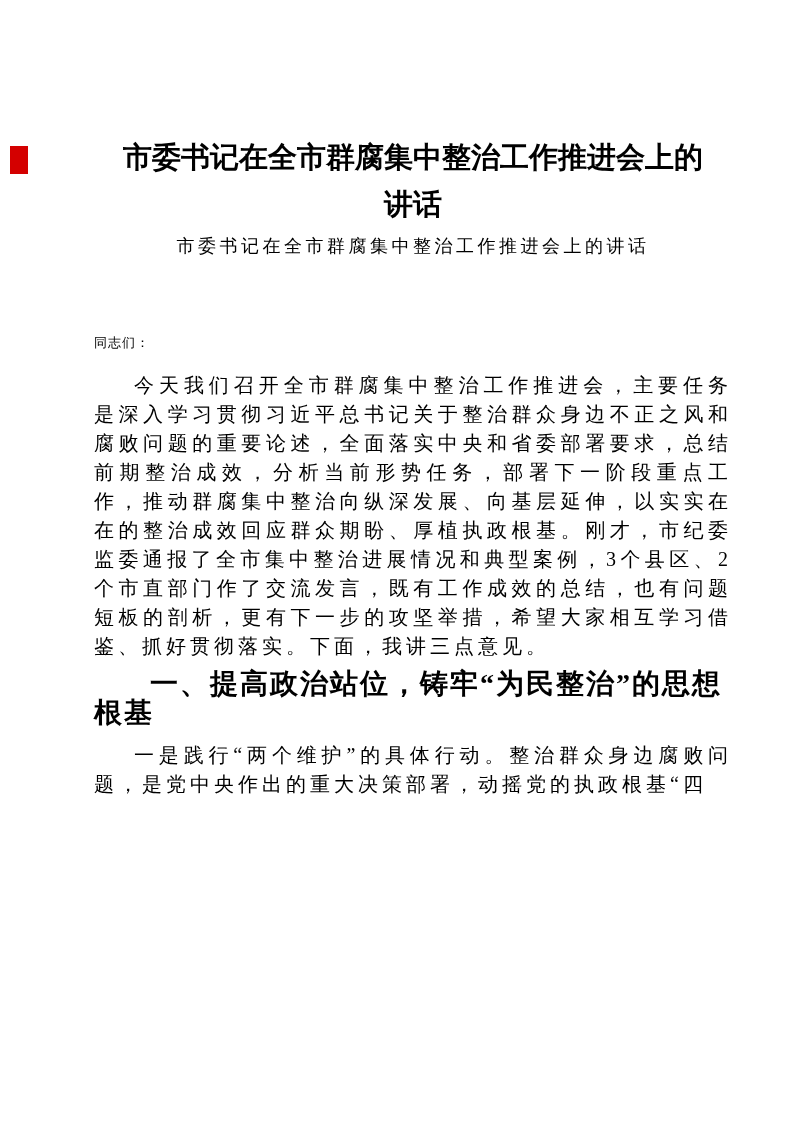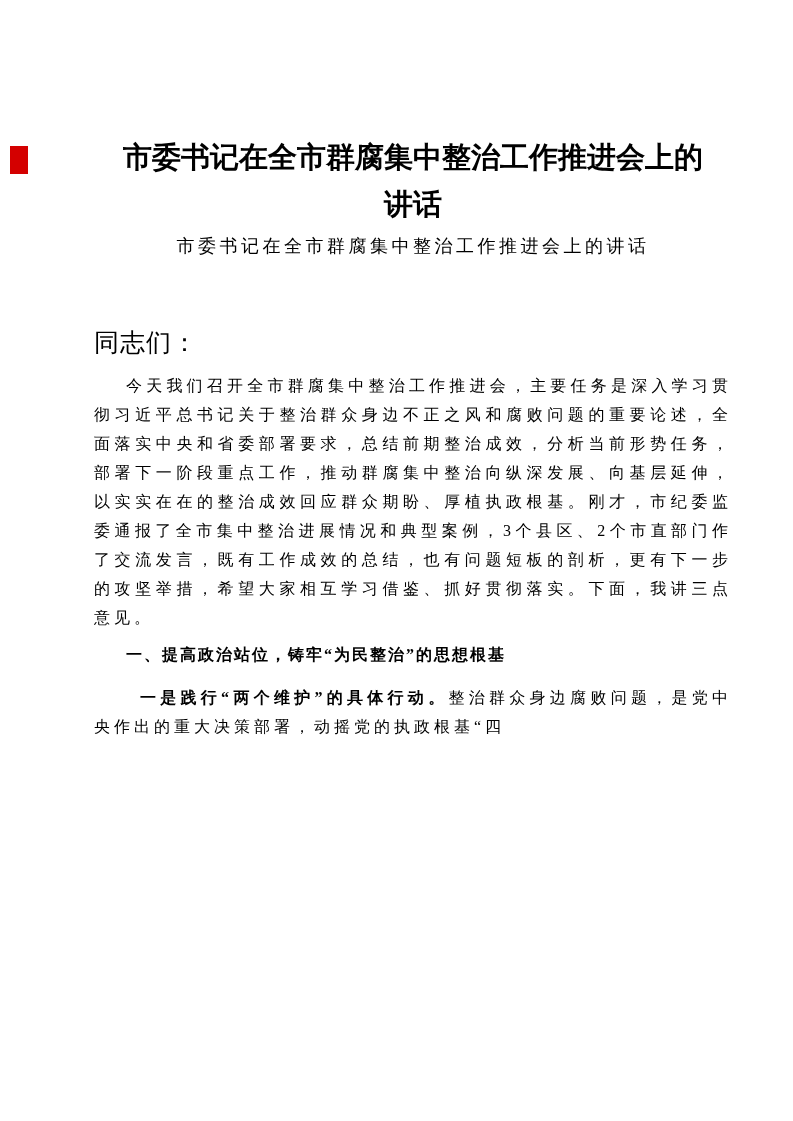--- a/index.html
+++ b/index.html
@@ -42,43 +42,42 @@
   }
   .doc-subtitle {
     margin: 4px 0 0 0;
     text-align: center;
     font-size: 18px;
     line-height: 29px;
     letter-spacing: 3.5px;
   }
   .salutation {
     margin: 67px 0 0 0;
-    font-size: 25px;
+    font-size: 13px;
     line-height: 29px;
     letter-spacing: 1px;
   }
   .para {
     margin: 14px 0 0 0;
-    font-size: 16px;
+    font-size: 20px;
     line-height: 29px;
     letter-spacing: 4px;
     text-align: justify;
     text-indent: 2em;
   }
   .section-heading {
     margin: 8px 0 0 0;
-    font-size: 16px;
+    font-size: 28px;
     font-weight: bold;
     line-height: 29px;
     letter-spacing: 2px;
     text-indent: 2em;
   }
   .lead-bold {
-    font-weight: bold;
-    margin-left: 14px;
+    font-weight: normal;
   }
 </style>
 </head>
 <body>
 
 <div class="page">
 
   <div class="red-marker" style="background: rgb(212, 0, 0);"></div>
 
   <div class="content">

